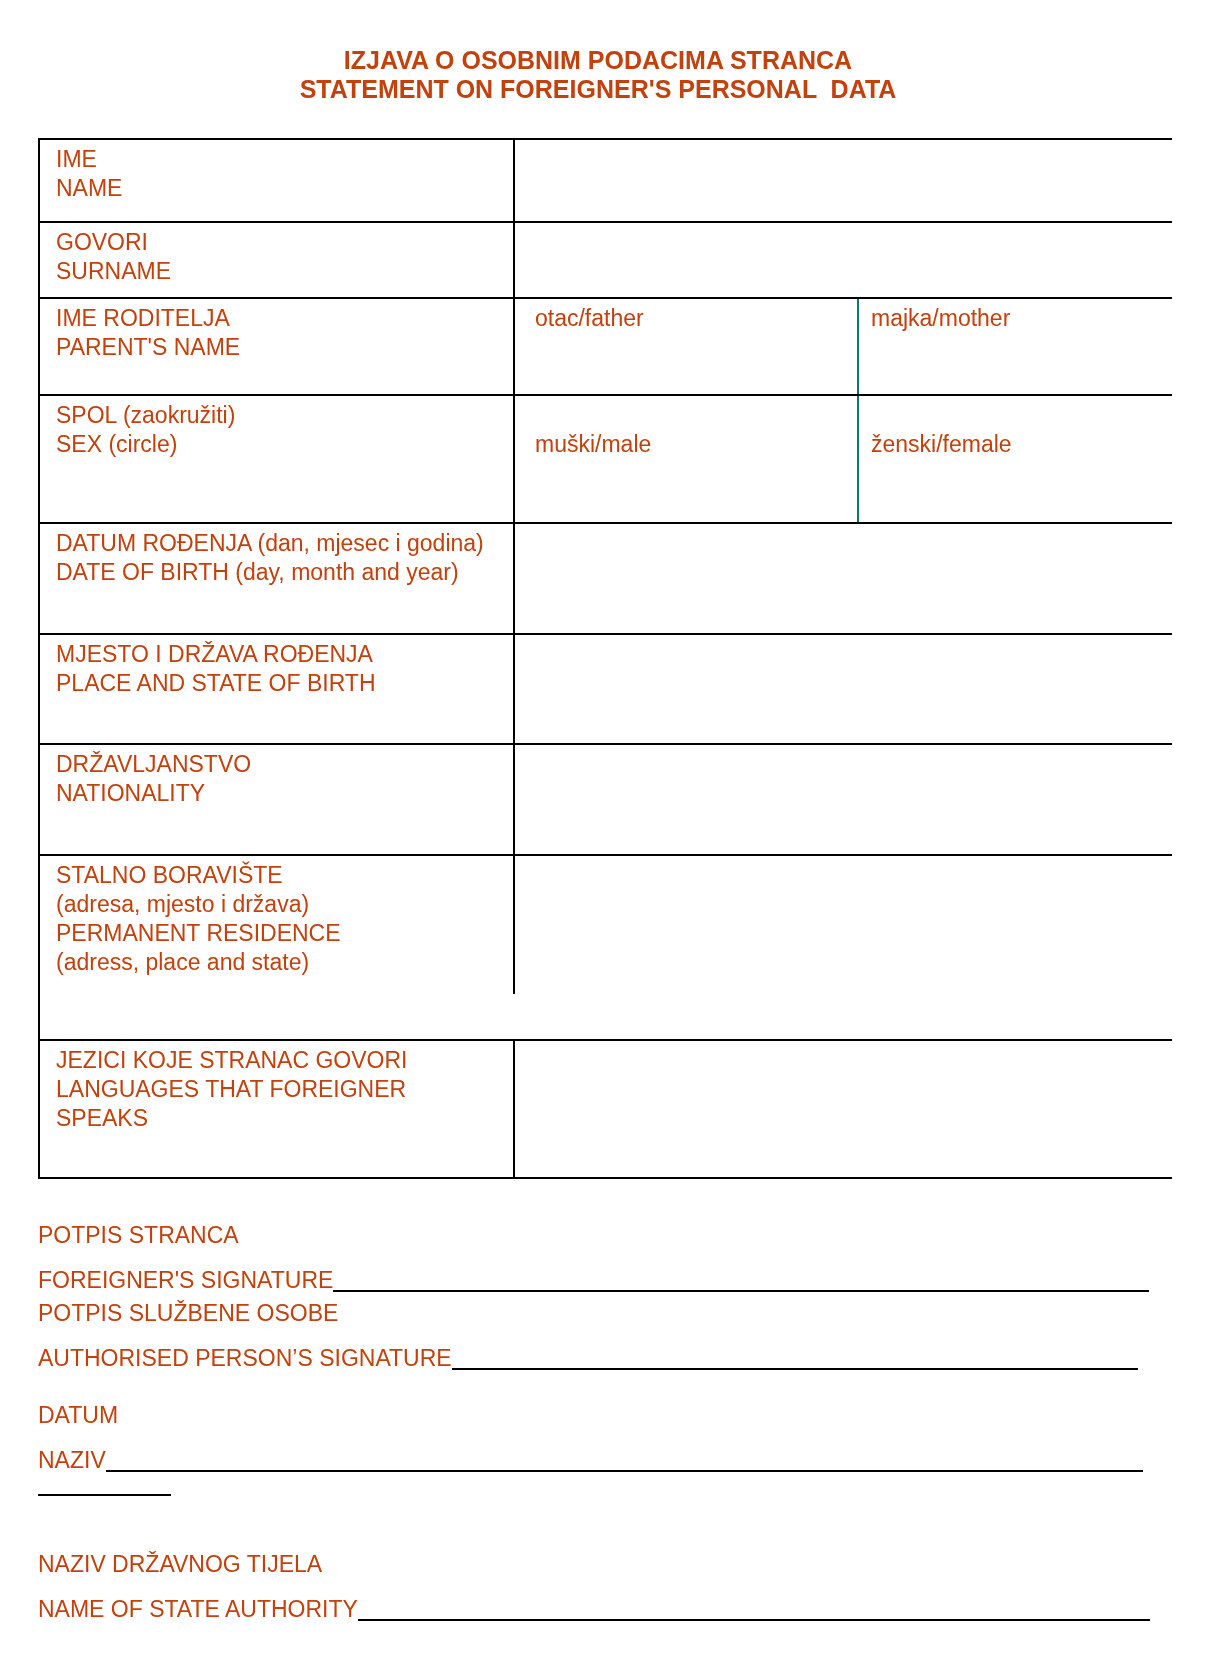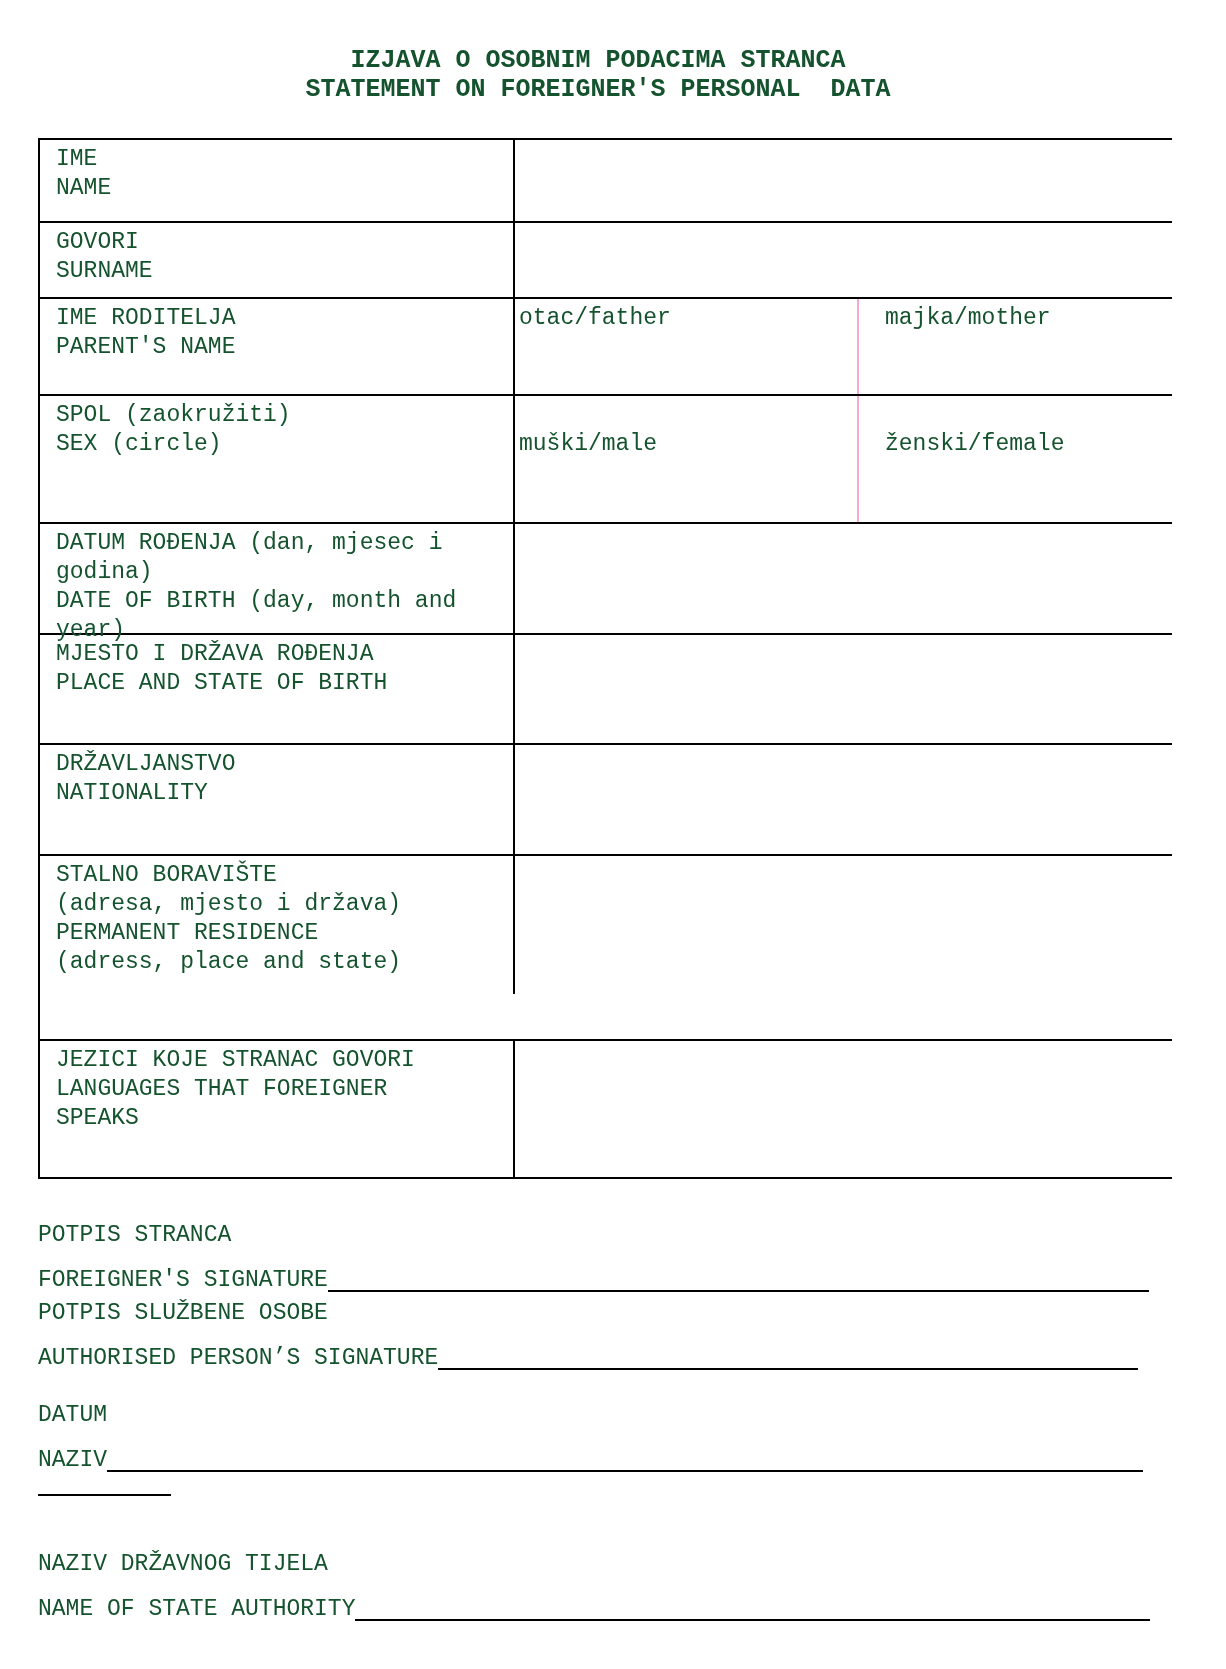--- a/index.html
+++ b/index.html
@@ -1,18 +1,18 @@
 <!DOCTYPE html>
 <html><head>
 <meta charset="utf-8">
 <style>
   html,body { margin:0; padding:0; background:#fff; }
   .page {
     position:relative; width:1172px; height:1669px; background:#ffffff;
-    font-family:Liberation Mono, monospace; color:#14532d; font-size:23px; line-height:29px;
+    font-family:Liberation Sans, sans-serif; color:#c2410c; font-size:23px; line-height:29px;
     overflow:hidden;
   }
   
   .title {
     position:absolute; top:46px; left:0; width:1196px; text-align:center;
     font-weight:bold; font-size:25px; line-height:29px;
   }
   .title div { white-space:pre-wrap; }
 
   
@@ -22,24 +22,24 @@
   }
   .trow { display:flex; box-sizing:border-box; }
   .trow + .trow { border-top:2px solid #000; }
   .h-r1{height:81px;} .h-r2{height:76px;} .h-r3{height:97px;} .h-r4{height:128px;}
   .h-r5{height:111px;} .h-r6{height:110px;} .h-r7{height:111px;} .h-r8{height:140px;} .h-r9{height:138px;margin-top:45px;}
   .c1 {
     width:475px; border-right:2px solid #000; box-sizing:border-box;
     padding:5px 12px 0 16px;
   }
   .c2 {
-    width:344px; border-right:2px solid #f9a8d4; box-sizing:border-box;
-    padding:5px 10px 0 4px;
+    width:344px; border-right:2px solid #0f766e; box-sizing:border-box;
+    padding:5px 10px 0 20px;
   }
-  .c3 { flex:1; box-sizing:border-box; padding:5px 10px 0 26px; }
+  .c3 { flex:1; box-sizing:border-box; padding:5px 10px 0 12px; }
   .cv { flex:1; }
   .drop { padding-top:34px; }   
   .narrow { max-width:420px; }  
 
   
   .fblock { position:absolute; left:38px; }
   .b1{top:1221px;} .b2{top:1299px;} .b3{top:1401px;} .b4{top:1550px;}
   .fline { display:flex; align-items:flex-end;margin-top:16px; }
   .w1{width:1111px;} .w2{width:1100px;} .w3{width:1105px;} .w4{width:1112px;}
   .flabel { white-space:nowrap; }

